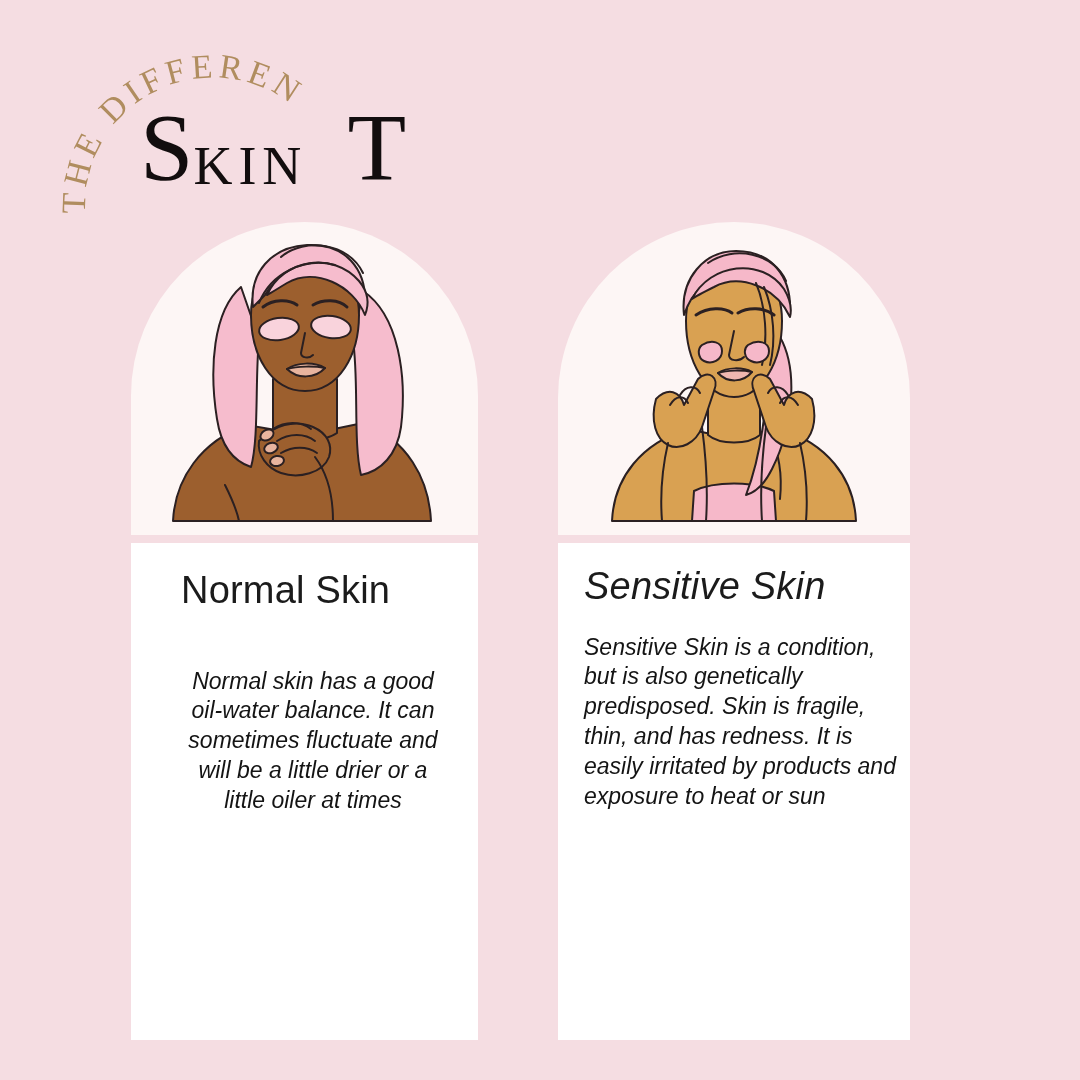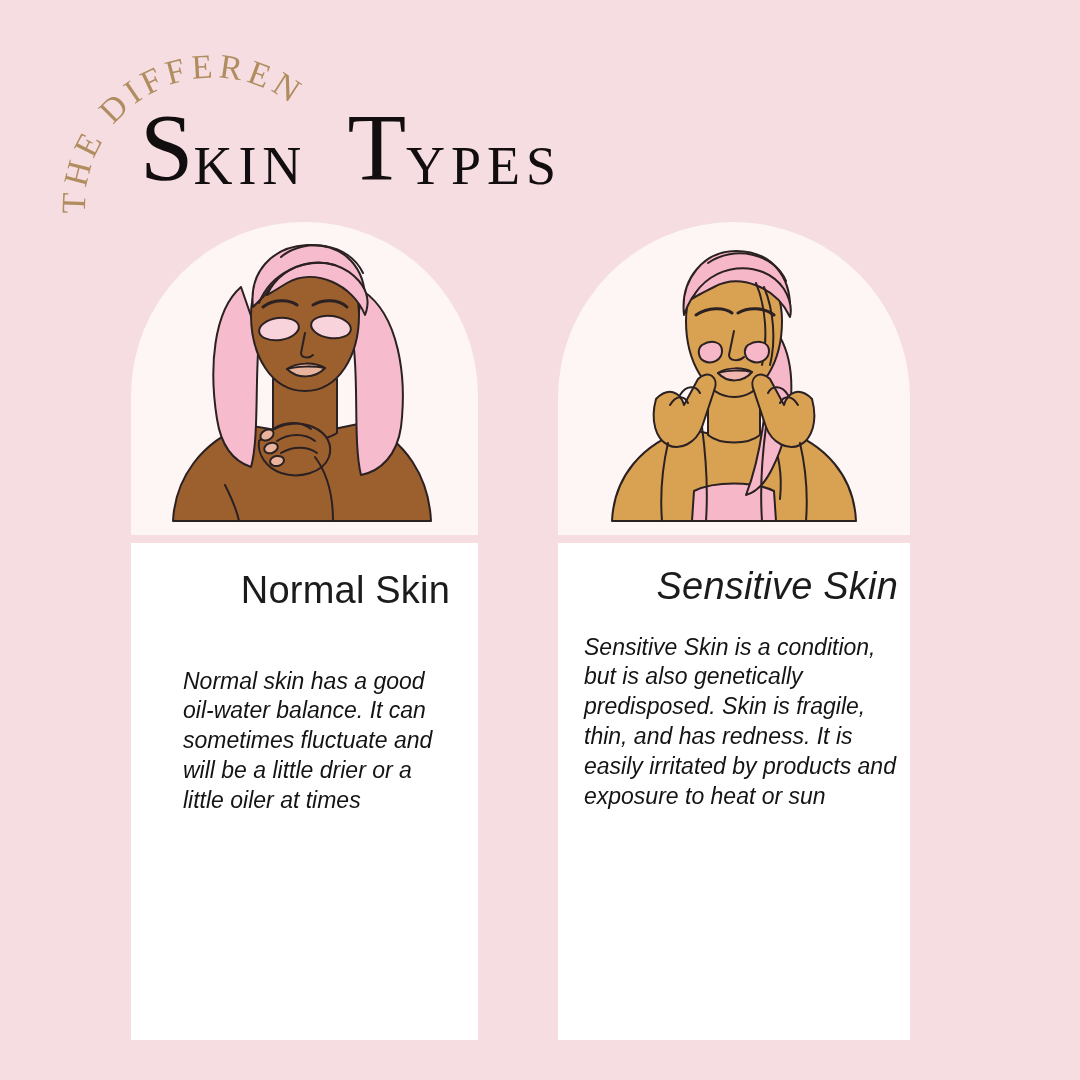--- a/index.html
+++ b/index.html
@@ -62,52 +62,52 @@
   .card-title{
     font-family:"Liberation Sans", sans-serif;
     font-size:38px;
     color:#1b1b1b;
     font-weight:400;
     letter-spacing:0.2px;
     margin:0 0 0 0;
     line-height:1.25;
   }
   .card-title.italic{font-style:italic;}
-  .card-title.center{text-align:right;}
+  .card-title.center{text-align:left;}
 
   .card-body{
     font-family:"Liberation Sans", sans-serif;
     font-style:italic;
     font-size:23px;
     line-height:1.30;
     color:#141414;
     font-weight:400;
   }
-  .body-a{margin-top:52px;padding-left:2px;max-width:260px;}
+  .body-a{margin-top:52px;padding-left:2px;max-width:260px;text-align:center;}
   .body-b{margin-top:22px;padding-left:0px;max-width:315px;}
   .card-right{padding:20px 12px 0 26px;}
 </style>
 </head>
 <body style="background: rgb(245, 221, 226);">
 
 <div id="page">
 
   <div class="header">
 
     <svg class="arc-text" viewBox="0 0 320 225">
       <defs>
         <path id="arcpath" d="M 58,212 A 128,128 0 0 1 268,100" fill="none"></path>
       </defs>
       <text>
         <textPath href="#arcpath" startOffset="2%">THE DIFFERENT</textPath>
       </text>
     </svg>
 
     <div class="main-title">
-      <span class="mt-big">S</span><span class="mt-small">KIN</span><span class="mt-gap"></span><span class="mt-big">T</span><span class="mt-small">YPES</span>
+      <span class="mt-big">S</span><span class="mt-small">KIN</span><span class="mt-gap"></span><span class="mt-big">T</span>
     </div>
   </div>
 
   <div class="col col-left">
 
     <div class="arch">
       <svg width="300" height="300" viewBox="0 0 300 300">
         <g stroke="#2b2022" stroke-width="2" stroke-linejoin="round" stroke-linecap="round" fill="none">
 
           <path d="M18 292 C20 250 46 212 92 196 L150 206 L208 194 C252 210 274 250 276 292 Z" fill="#9c5f2e"></path>

